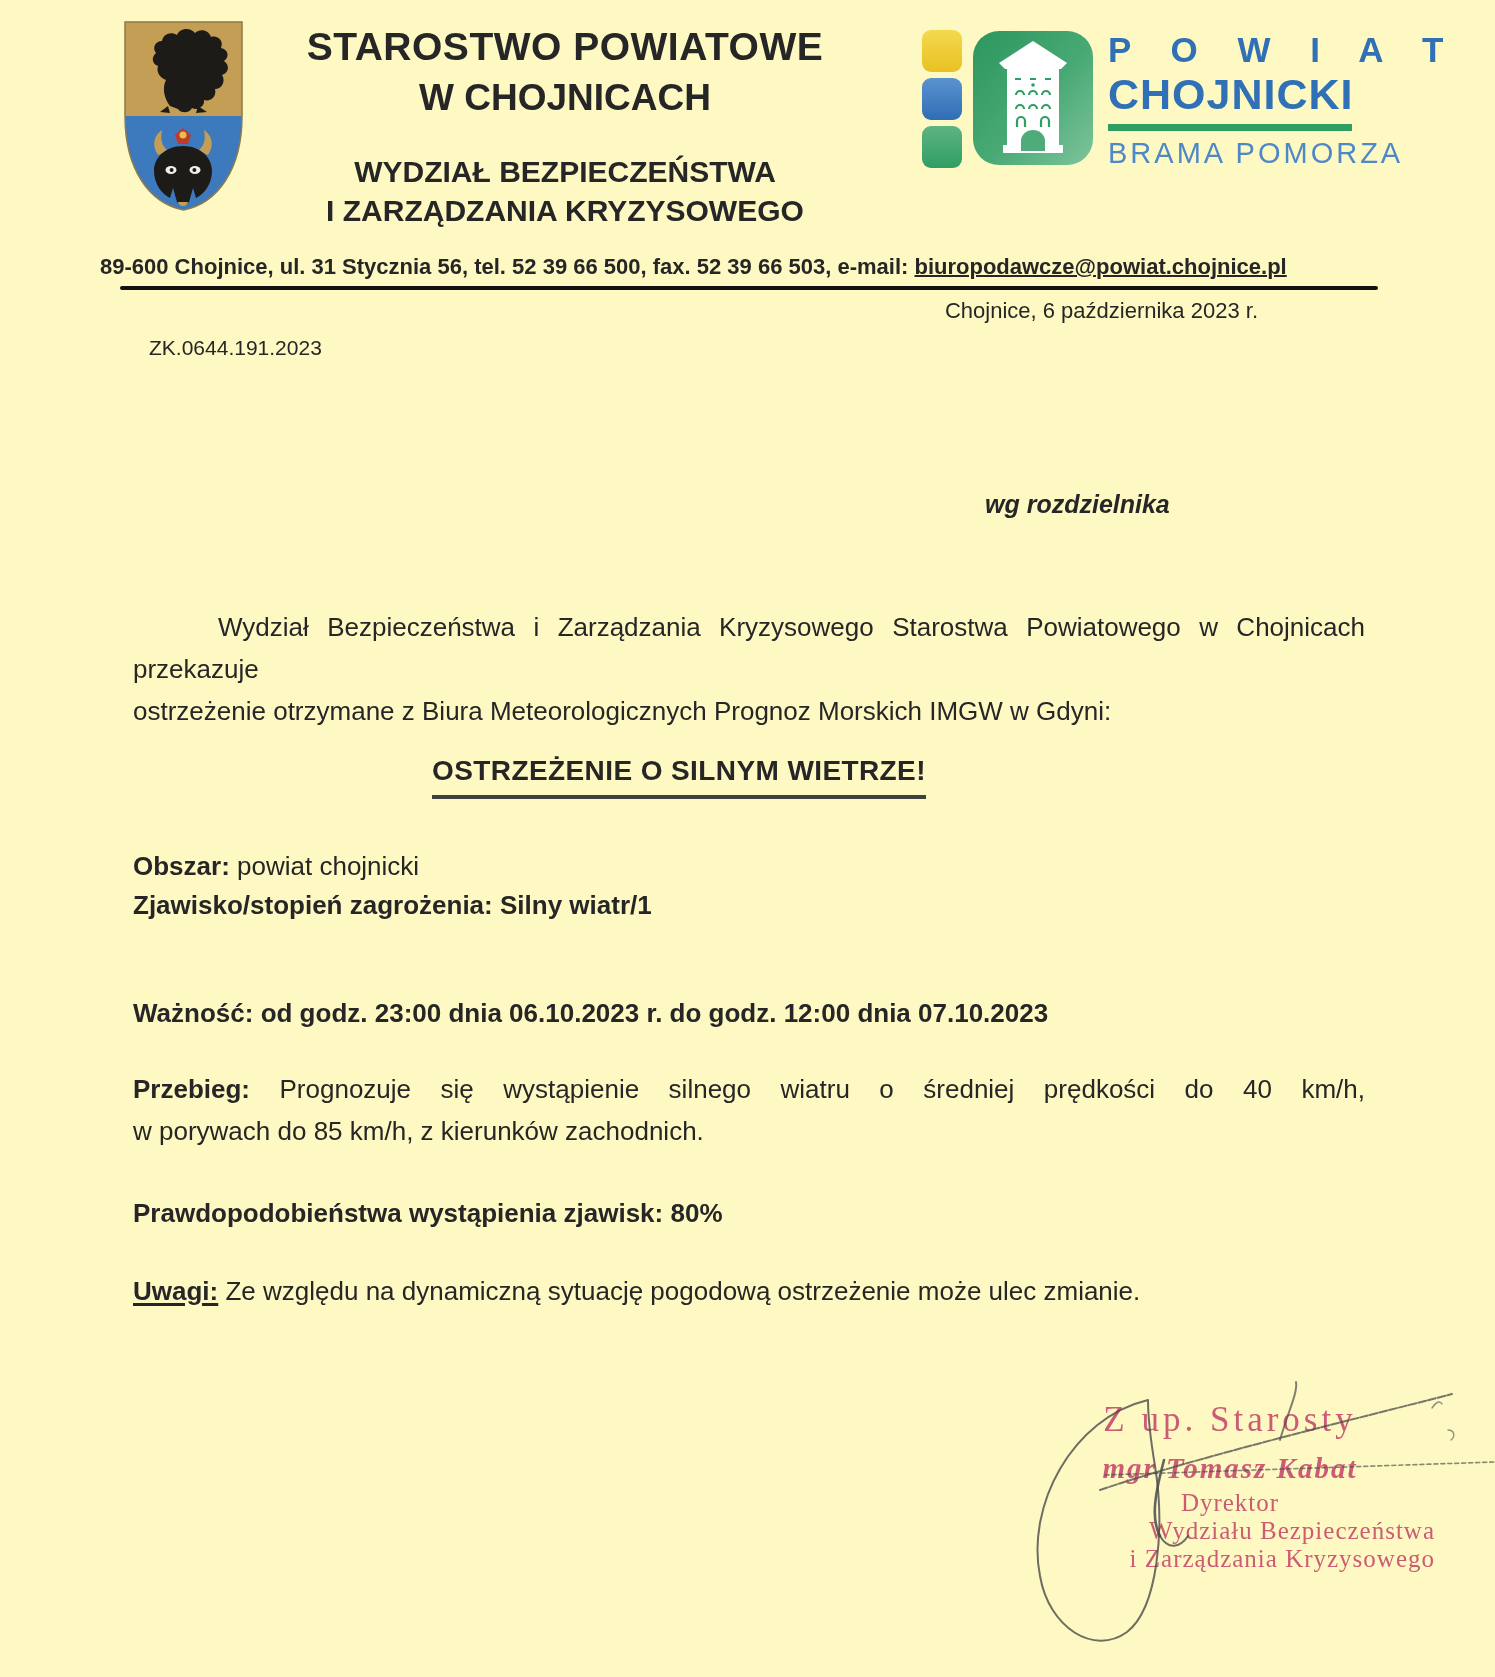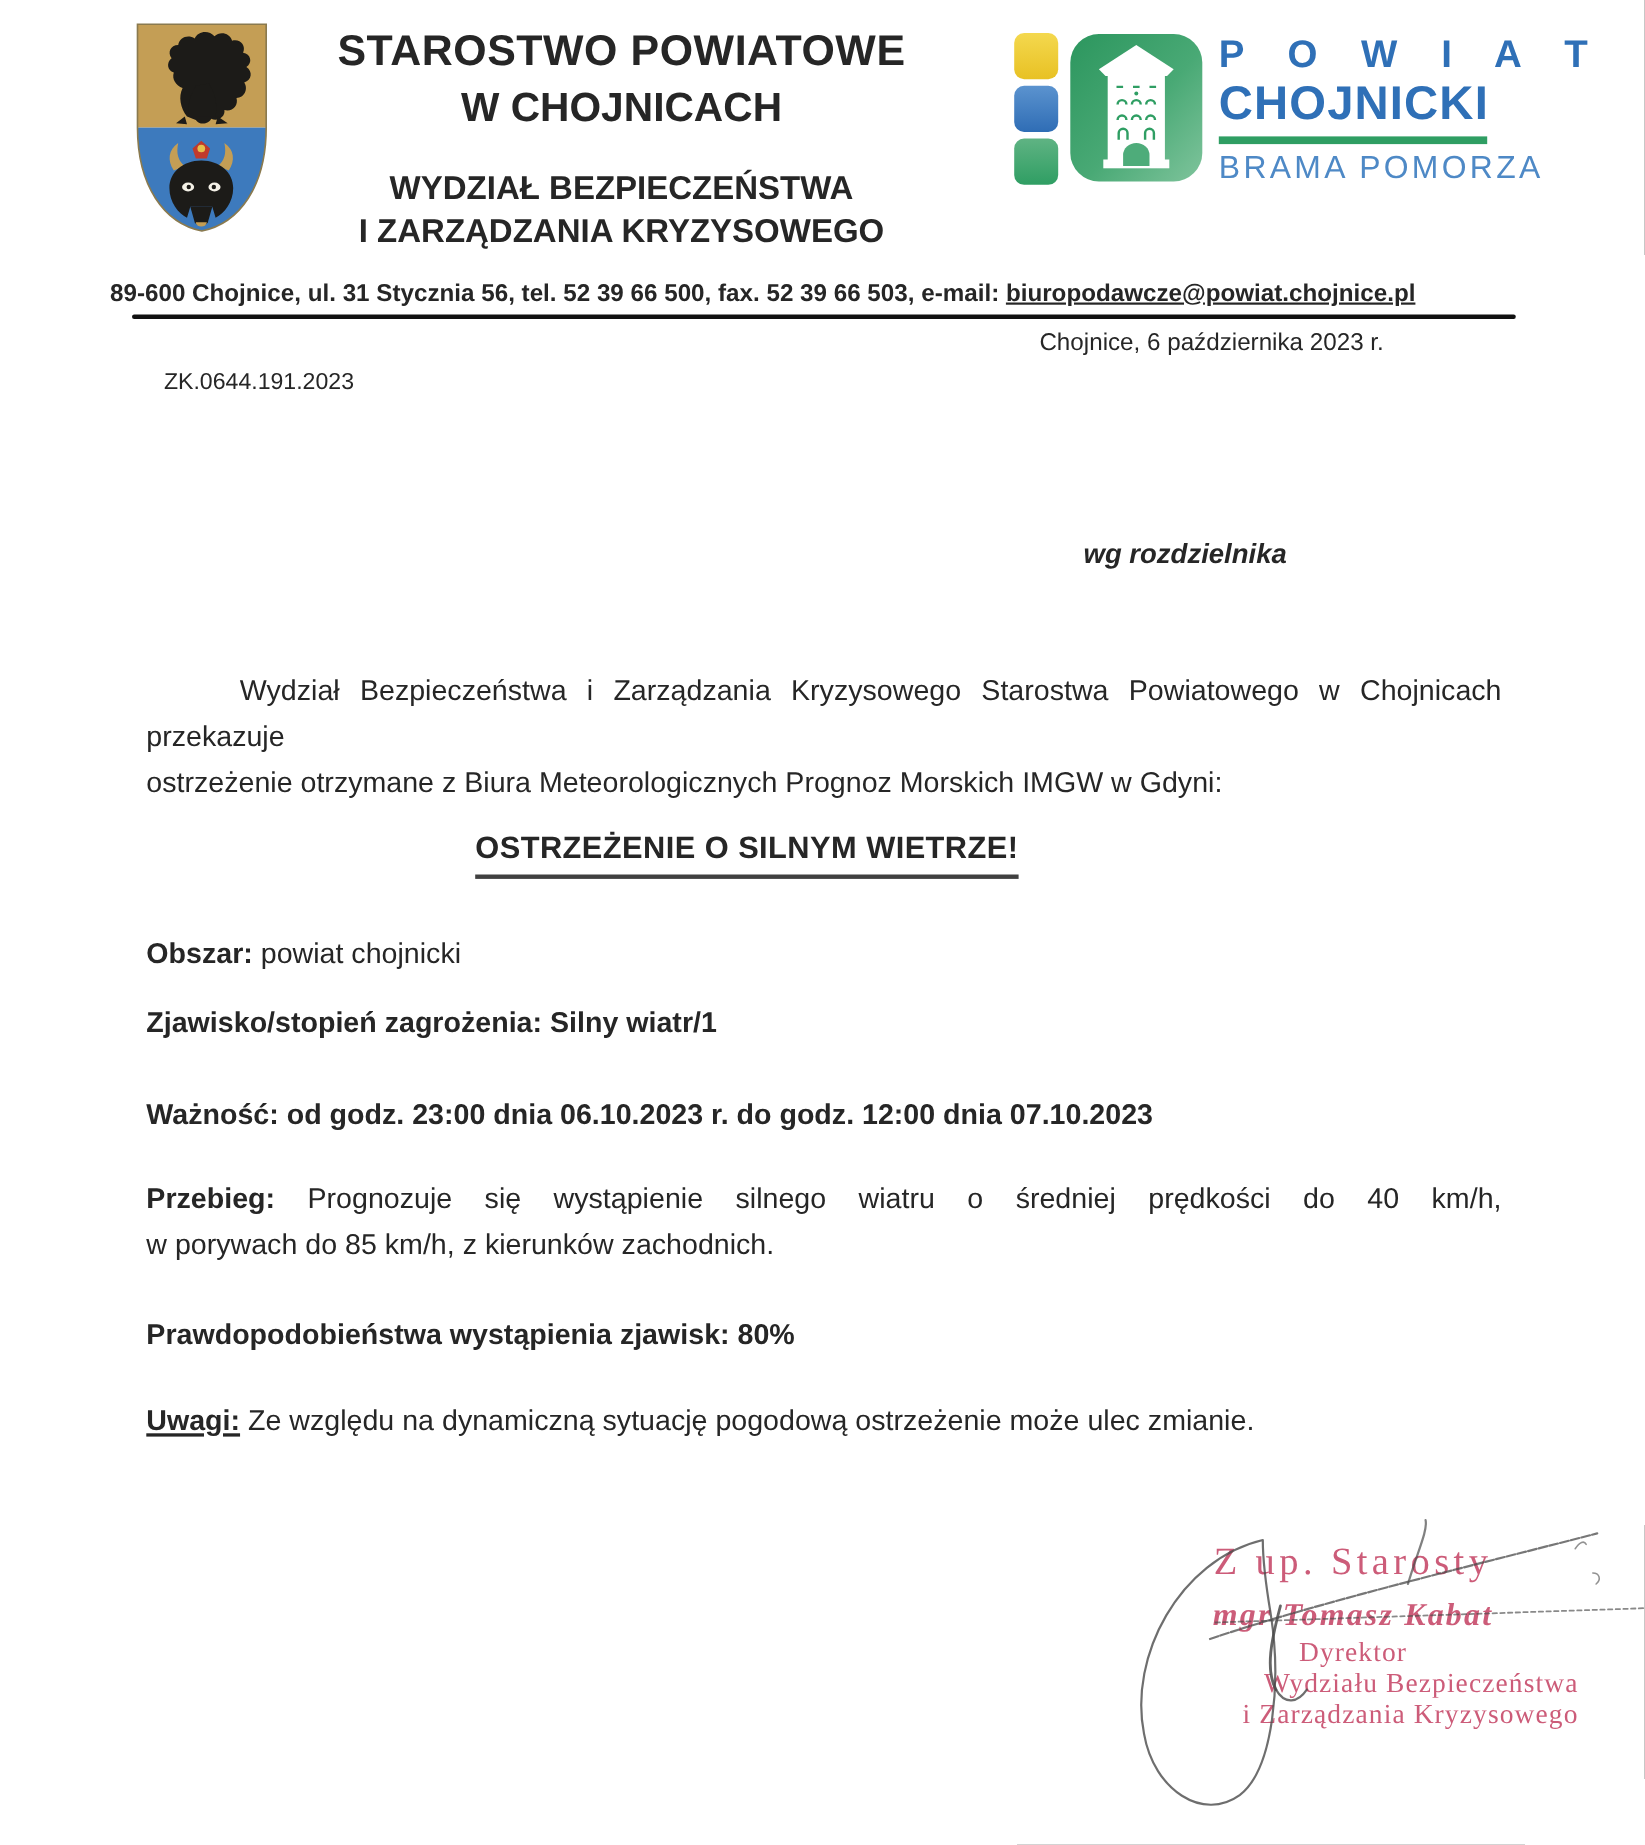--- a/index.html
+++ b/index.html
@@ -11,21 +11,21 @@
     --logo-yellow:#f0cd31;
     --logo-square-blue:#3e7ec3;
     --shield-gold:#c49e55;
     --shield-blue:#3d7abd;
   }
   html,body{margin:0;padding:0;background:#9b9b9b;}
   .page{
     position:relative;
     width:1495px;height:1677px;
     margin:0 auto;
-    background:#ffffff;
+    background:#fef9c3;
     font-family:"Liberation Sans",sans-serif;
     color:var(--text);
     overflow:hidden;
   }
   
   .coa{position:absolute;left:118px;top:18px;}
   .org-block{
     position:absolute;left:260px;top:24px;width:610px;
     text-align:center;font-weight:700;line-height:1.18;
   }
@@ -80,21 +80,21 @@
   .jline{display:block;text-align:justify;text-align-last:justify;}
   .intro .first{text-indent:85px;}
   .intro .second{text-align-last:auto;}
   .warning-title-wrap{top:750px;text-align:center;}
   .warning-title{
     display:inline-block;transform:translateX(-70px);
     font-size:28px;font-weight:700;letter-spacing:.4px;
     border-bottom:4px solid #404040;padding-bottom:3px;
   }
   .f-area{top:845px;}
-  .f-phen{top:908px;}
+  .f-phen{top:884px;}
   .f-valid{top:992px;}
   .f-course{top:1068px;}
   .f-prob{top:1192px;}
   .f-remarks{top:1270px;}
   .lbl{font-weight:700;}
   .bold{font-weight:700;}
   .u{text-decoration:underline;text-decoration-thickness:2.5px;text-underline-offset:3px;}
   
   .stamp{
     position:absolute;left:1025px;top:1400px;width:410px;

